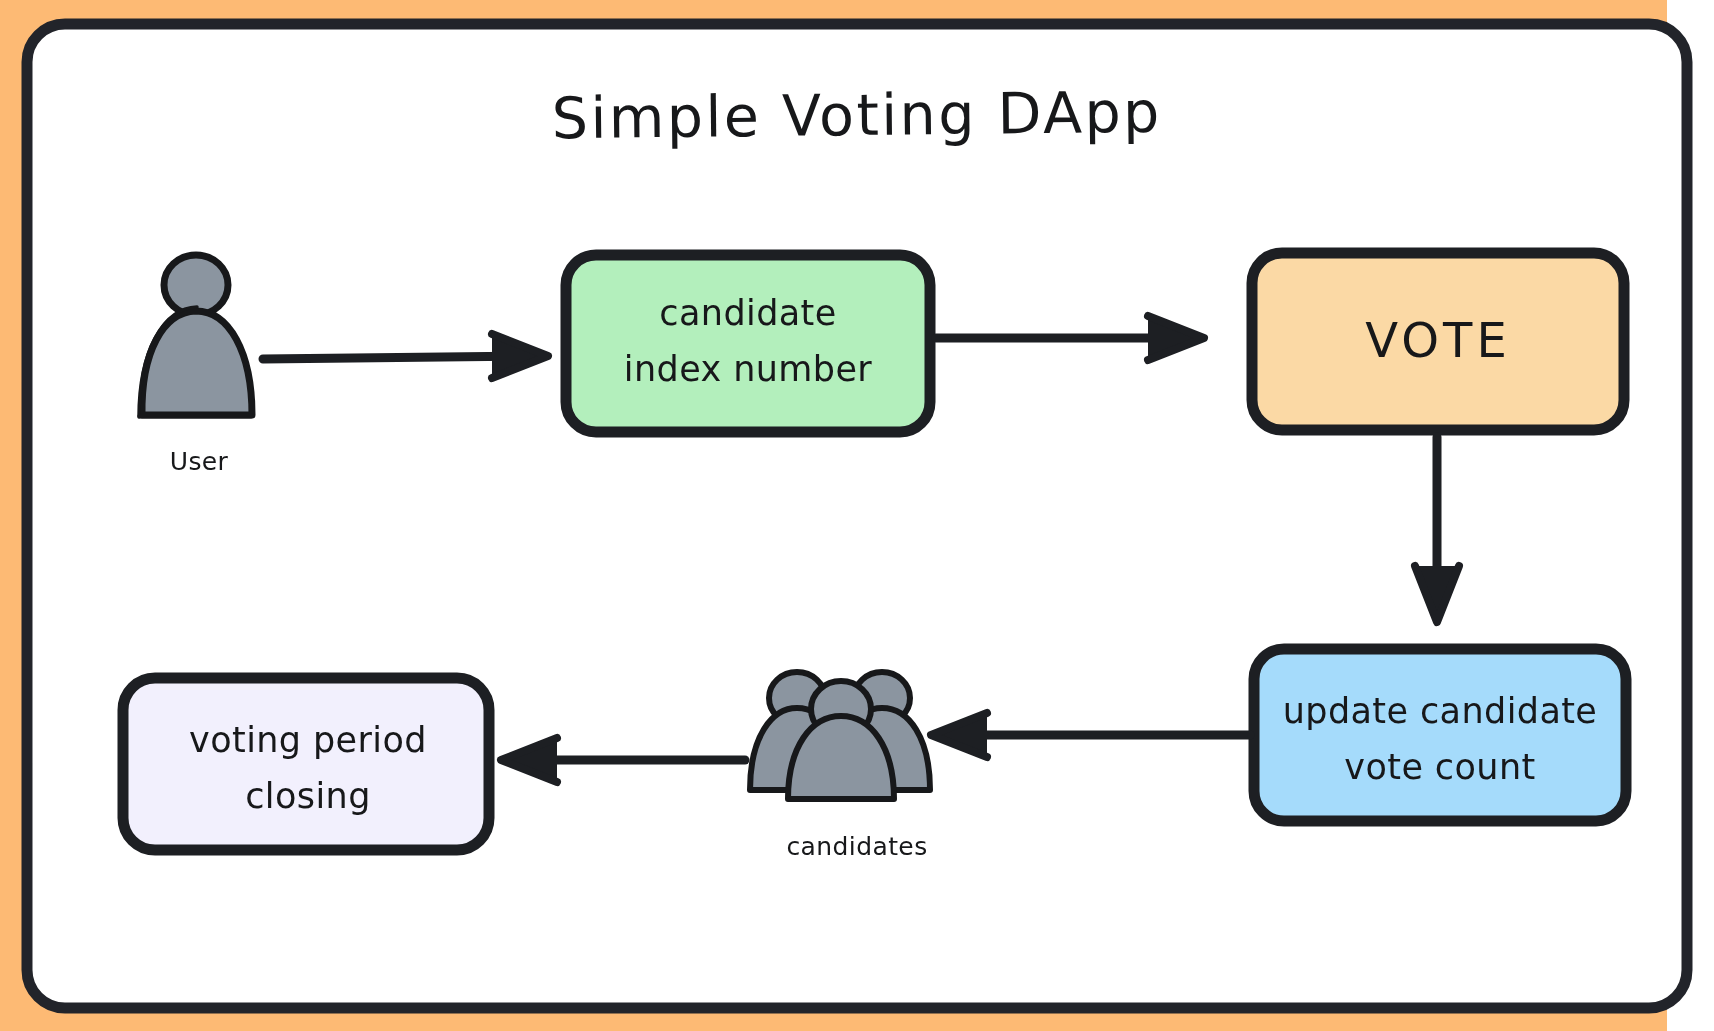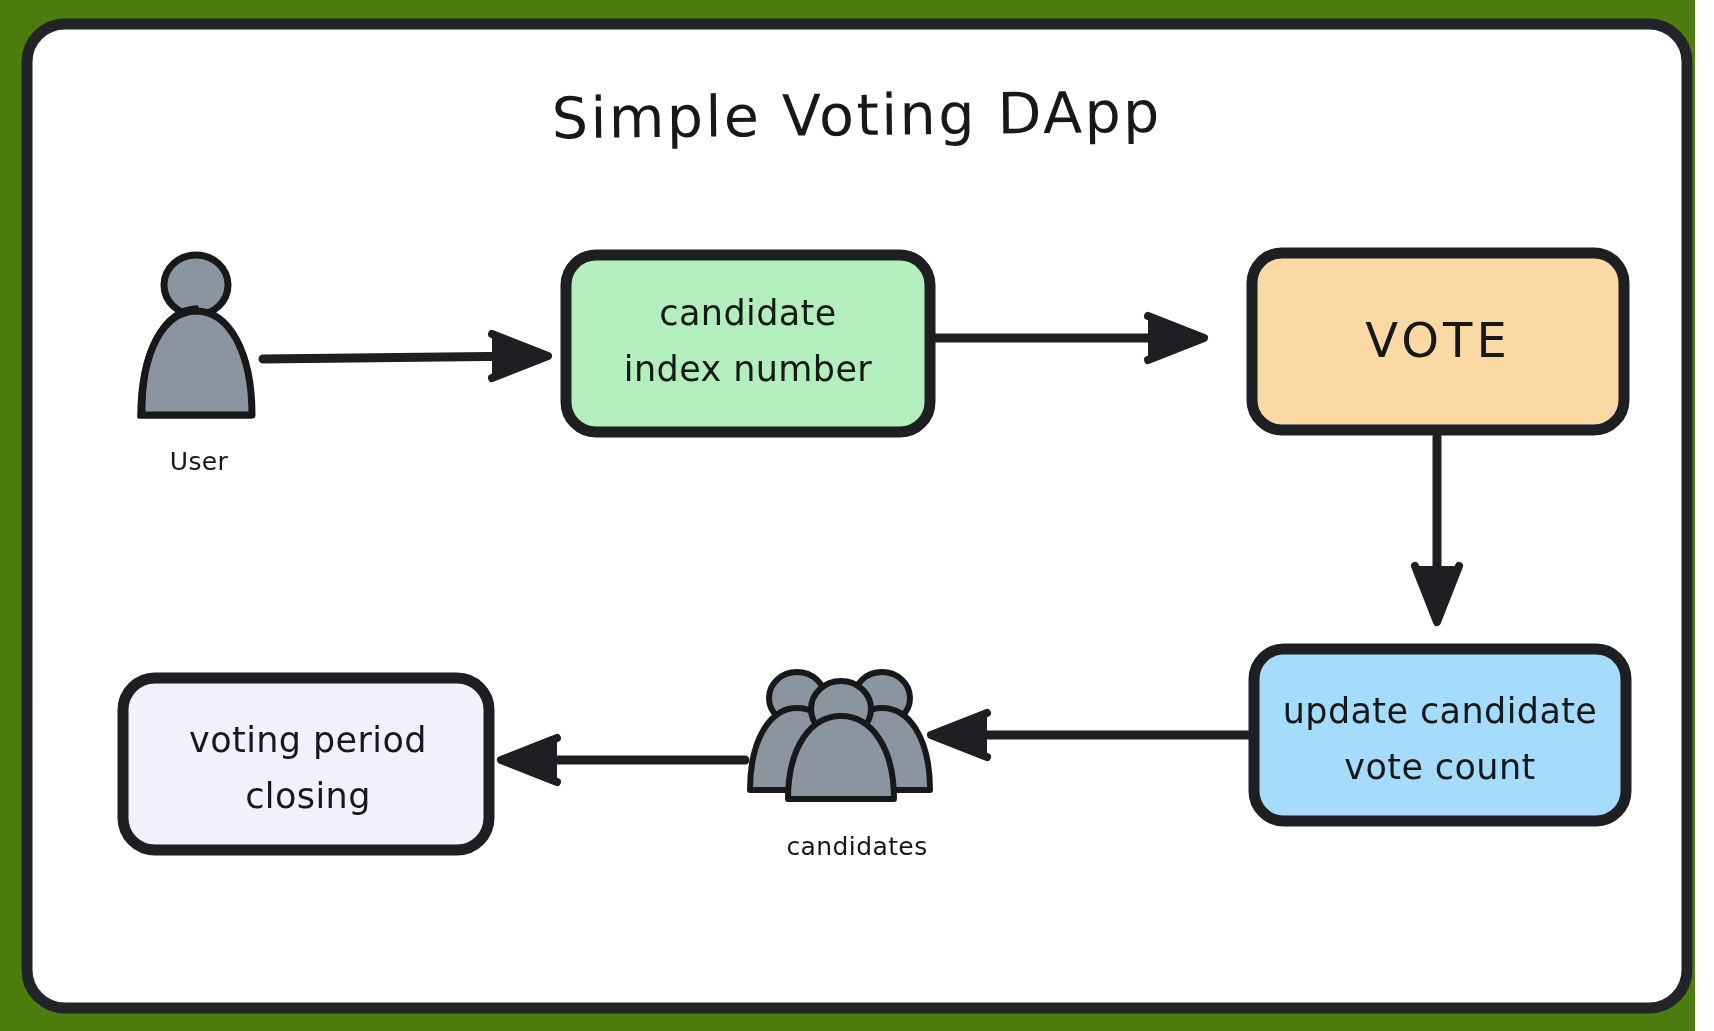--- a/index.html
+++ b/index.html
@@ -10,22 +10,21 @@
   body {
     width: 1714px;
     height: 1031px;
     font-family: "DejaVu Sans", sans-serif;
     overflow: hidden;
   }
   #canvas {
     position: relative;
     width: 1667px;
     height: 1031px;
-    background: #4d7c0f;
-    padding-left: 28px;
+    background: #fdba74;
   }
   #diagram-svg {
     position: absolute;
     left: 0;
     top: 0;
     width: 1714px;
     height: 1031px;
   }
   
   .hand {

